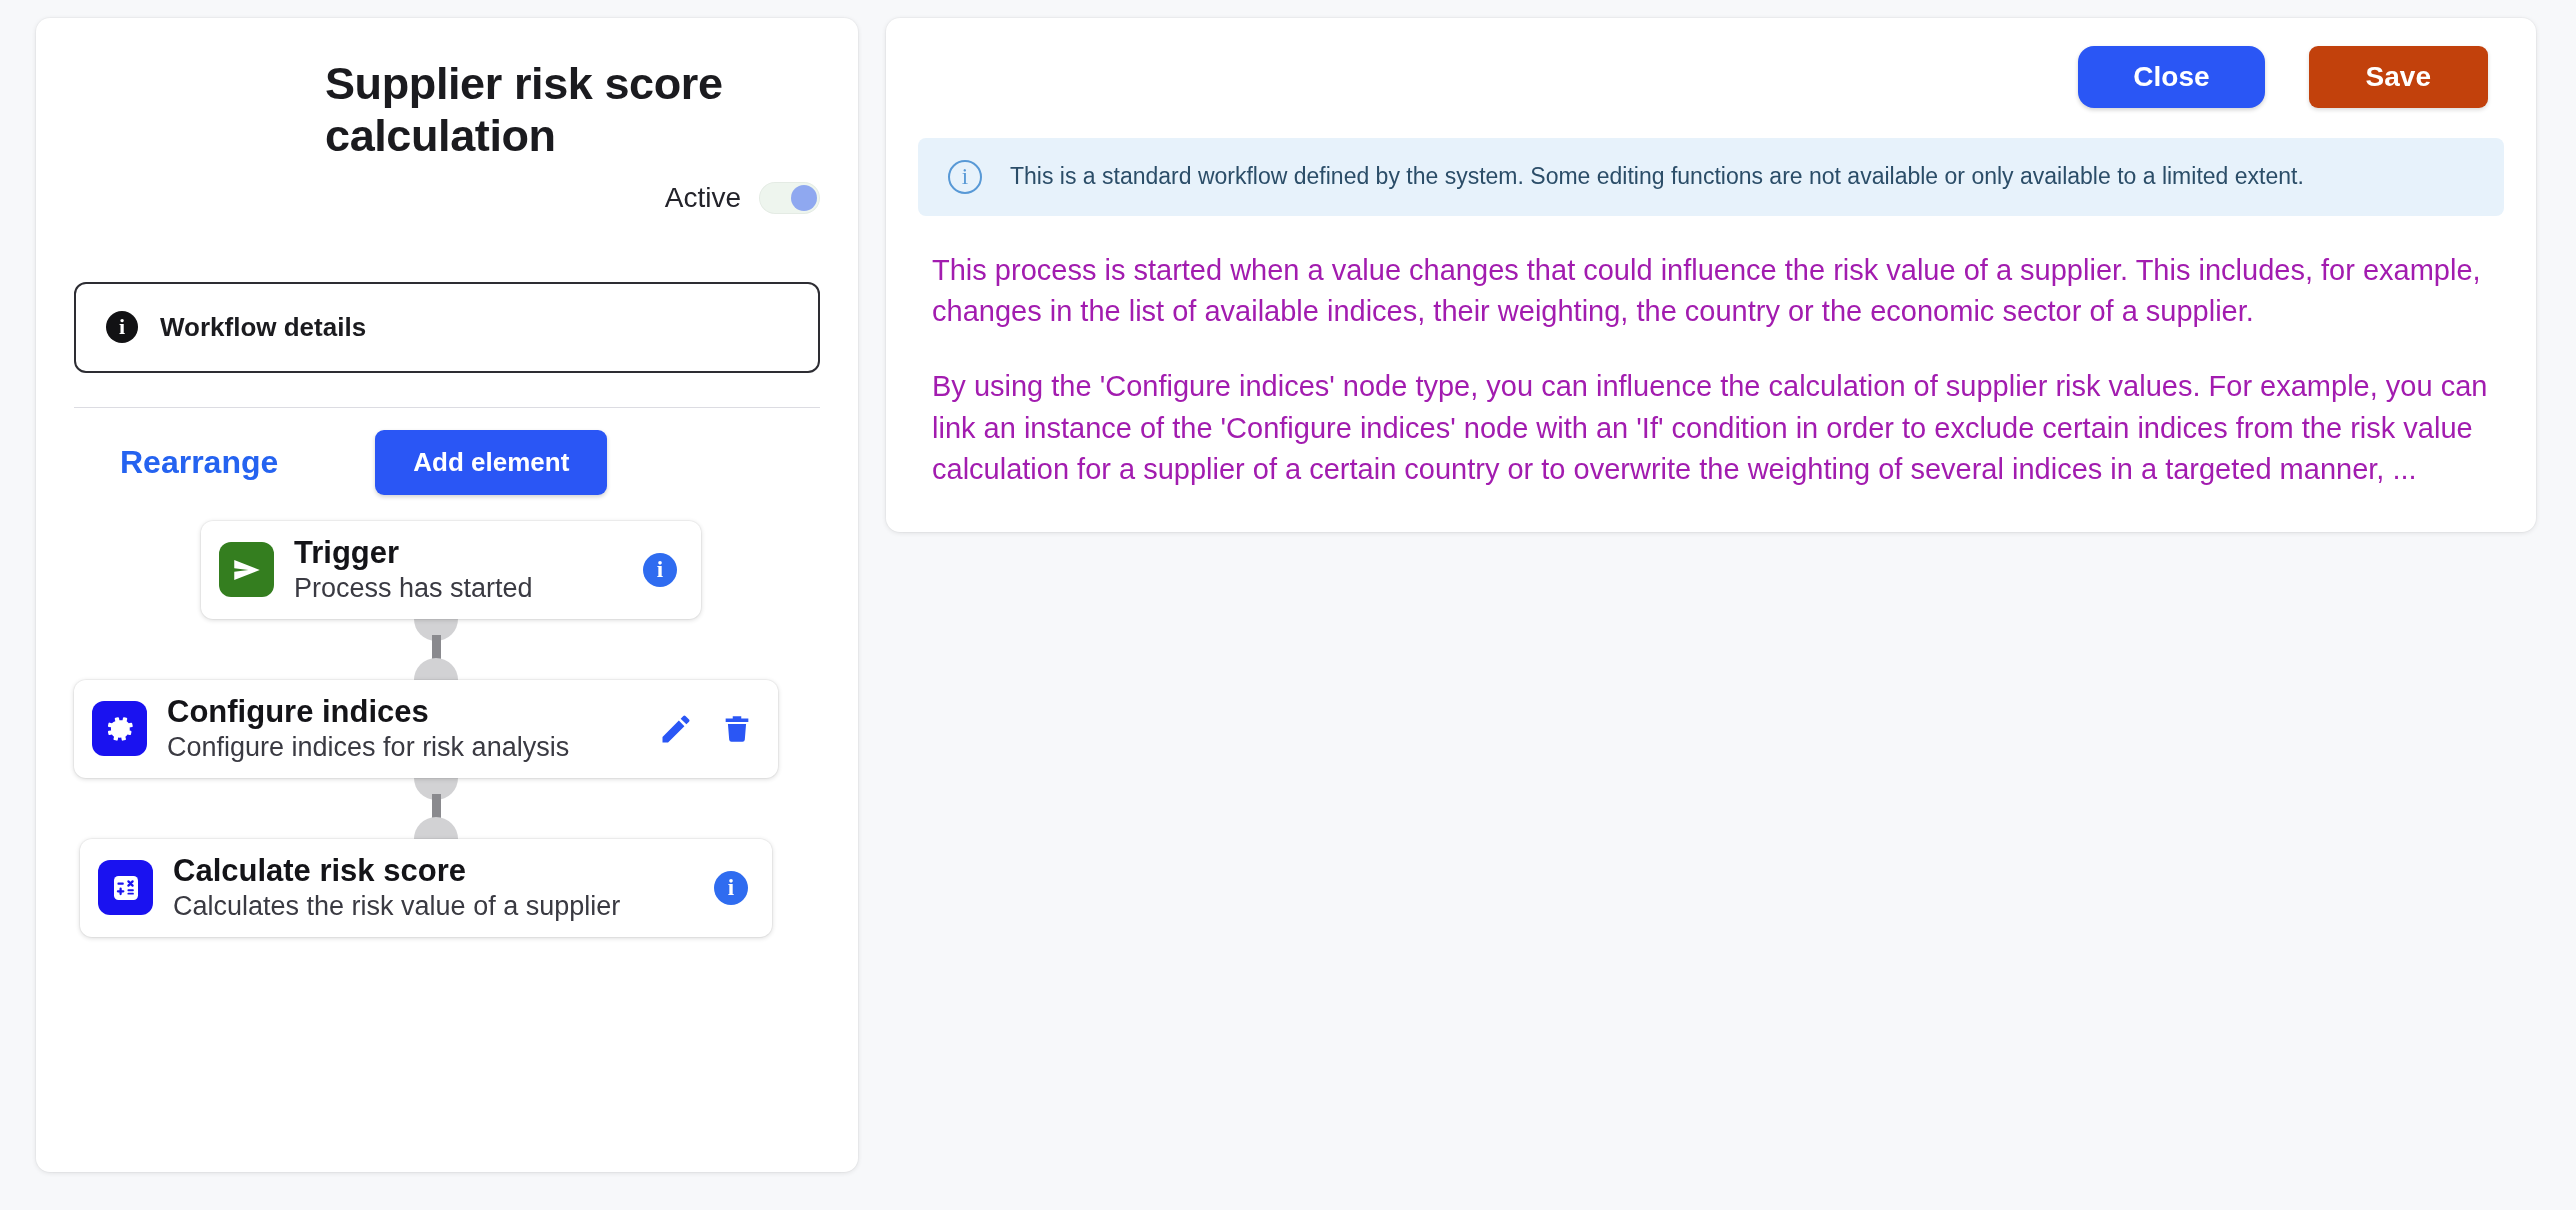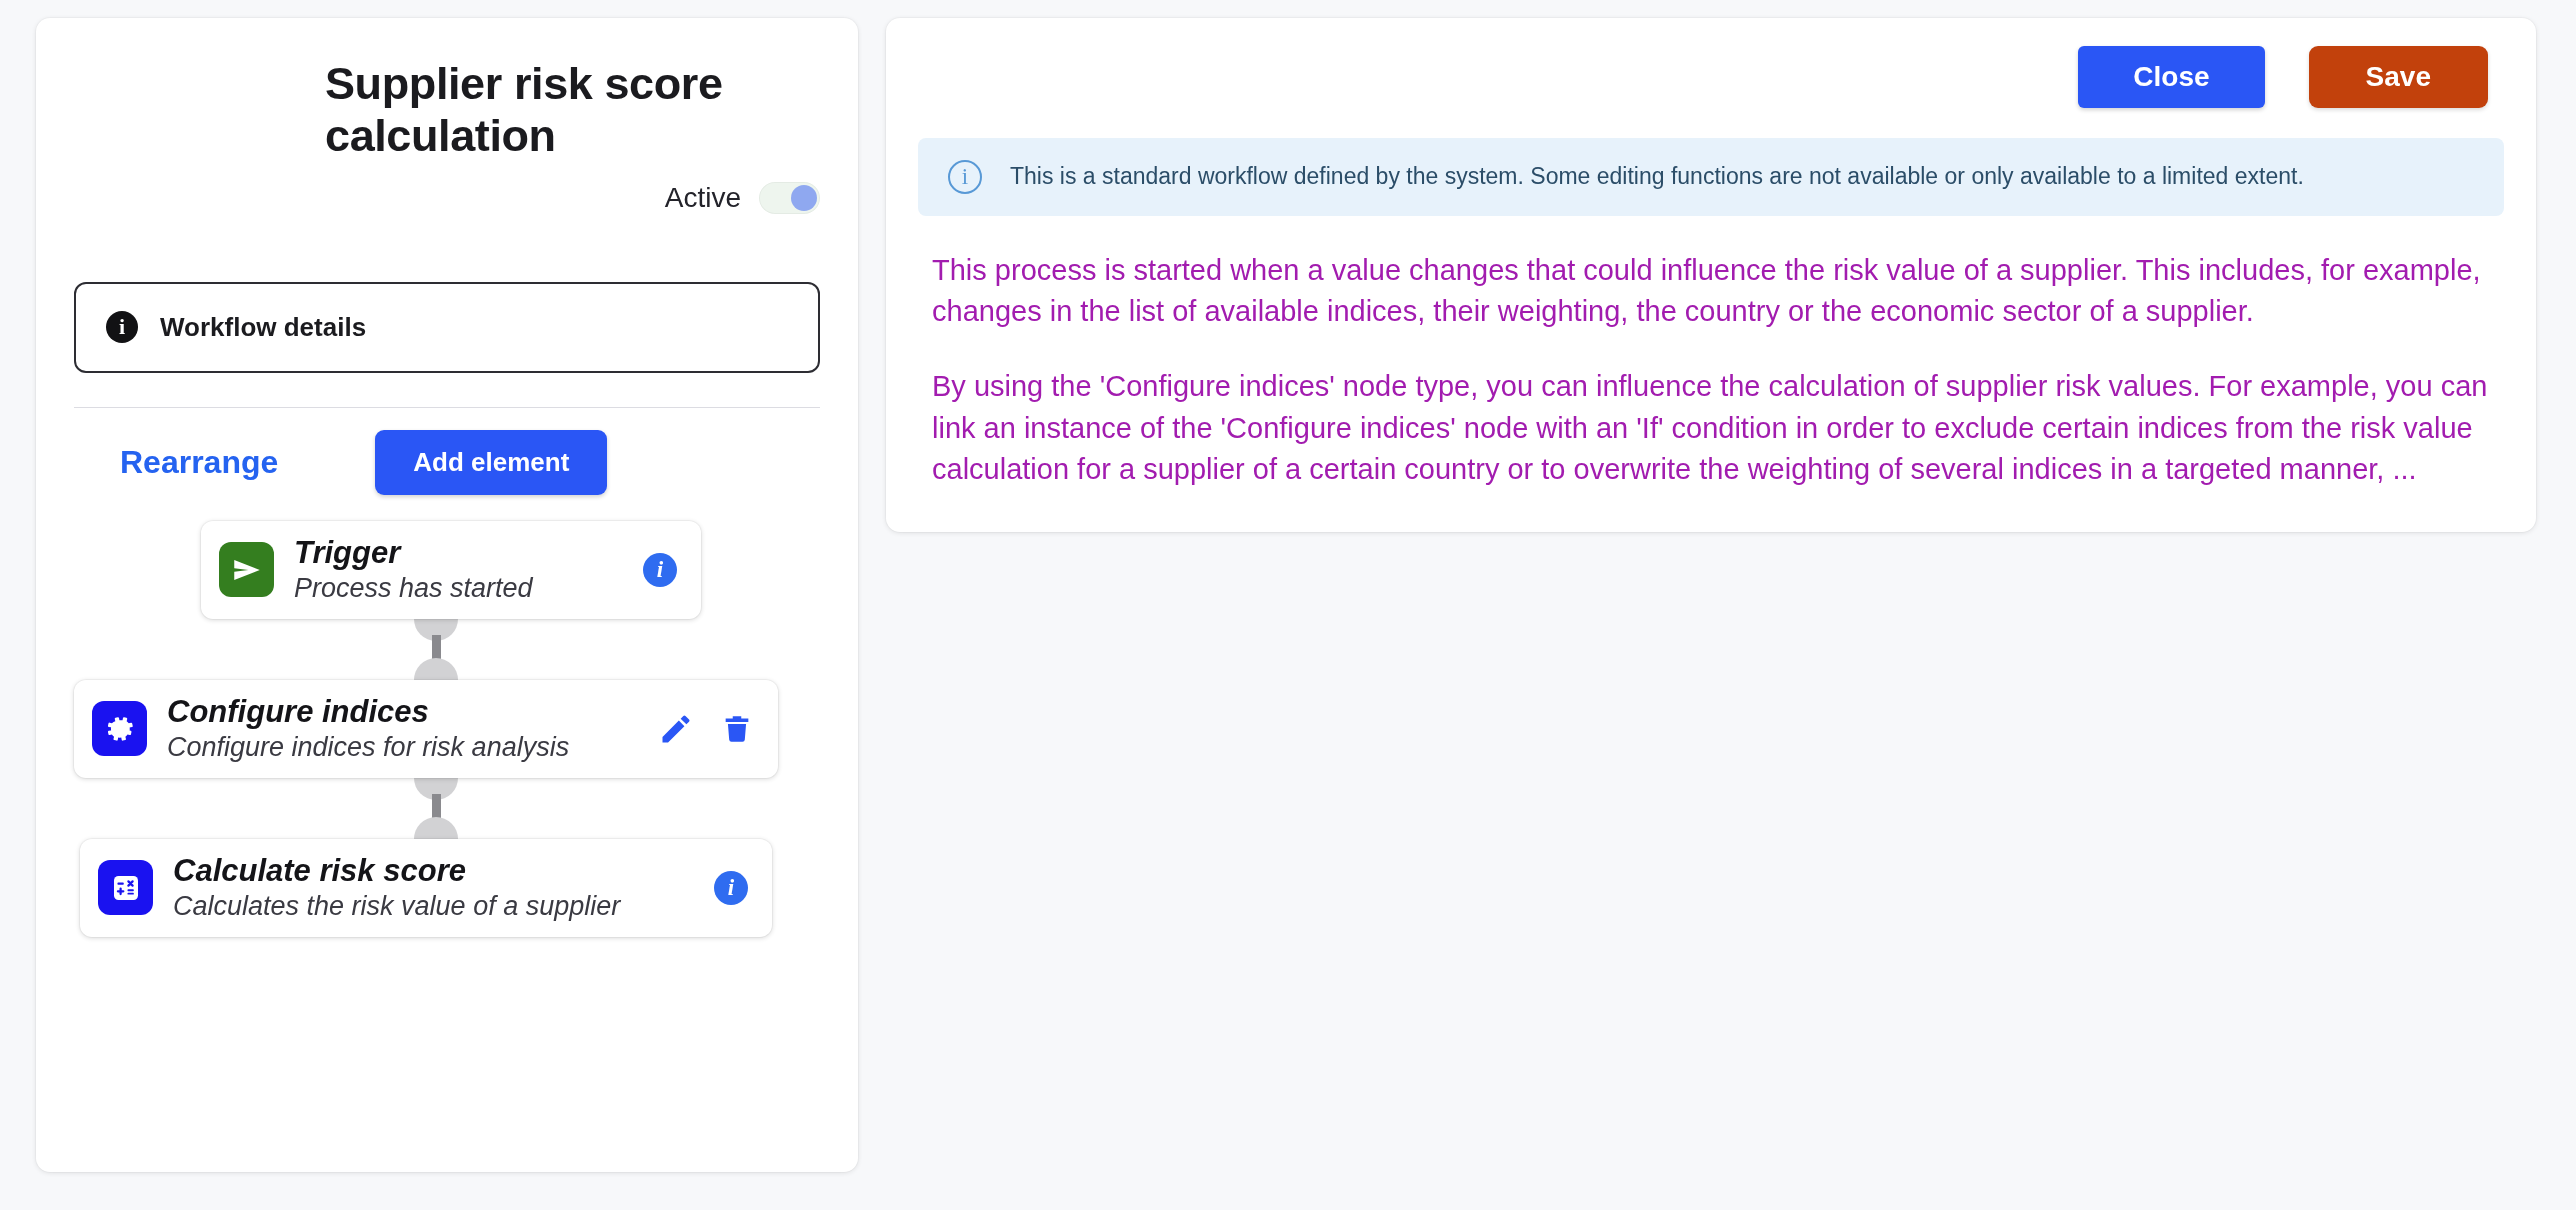--- a/index.html
+++ b/index.html
@@ -151,21 +151,20 @@
     cursor: pointer;
     font-family: inherit;
     box-shadow: 0 2px 4px rgba(0,0,0,0.18);
   }
 
   
   .flow {
     position: relative;
     margin-top: 26px;
     width: 100%;
-    font-style: italic;
   }
 
   .node {
     background: #ffffff;
     border-radius: 12px;
     box-shadow: 0 1px 5px rgba(0,0,0,0.16), 0 0 0 1px rgba(0,0,0,0.035);
     display: flex;
     align-items: center;
     gap: 20px;
     padding: 14px 24px 14px 18px;
@@ -280,21 +279,21 @@
   .top-buttons {
     display: flex;
     justify-content: flex-end;
     gap: 44px;
     padding-right: 16px;
   }
   .btn-close {
     background: #2a56f5;
     color: #fff;
     border: none;
-    border-radius: 6px;
+    border-radius: 16px;
     font-size: 28px;
     font-weight: 700;
     padding: 9px 55px;
     cursor: pointer;
     font-family: inherit;
     box-shadow: 0 2px 4px rgba(0,0,0,0.18);
   }
   .btn-save {
     background: #c2410c;
     color: #ffffff;

